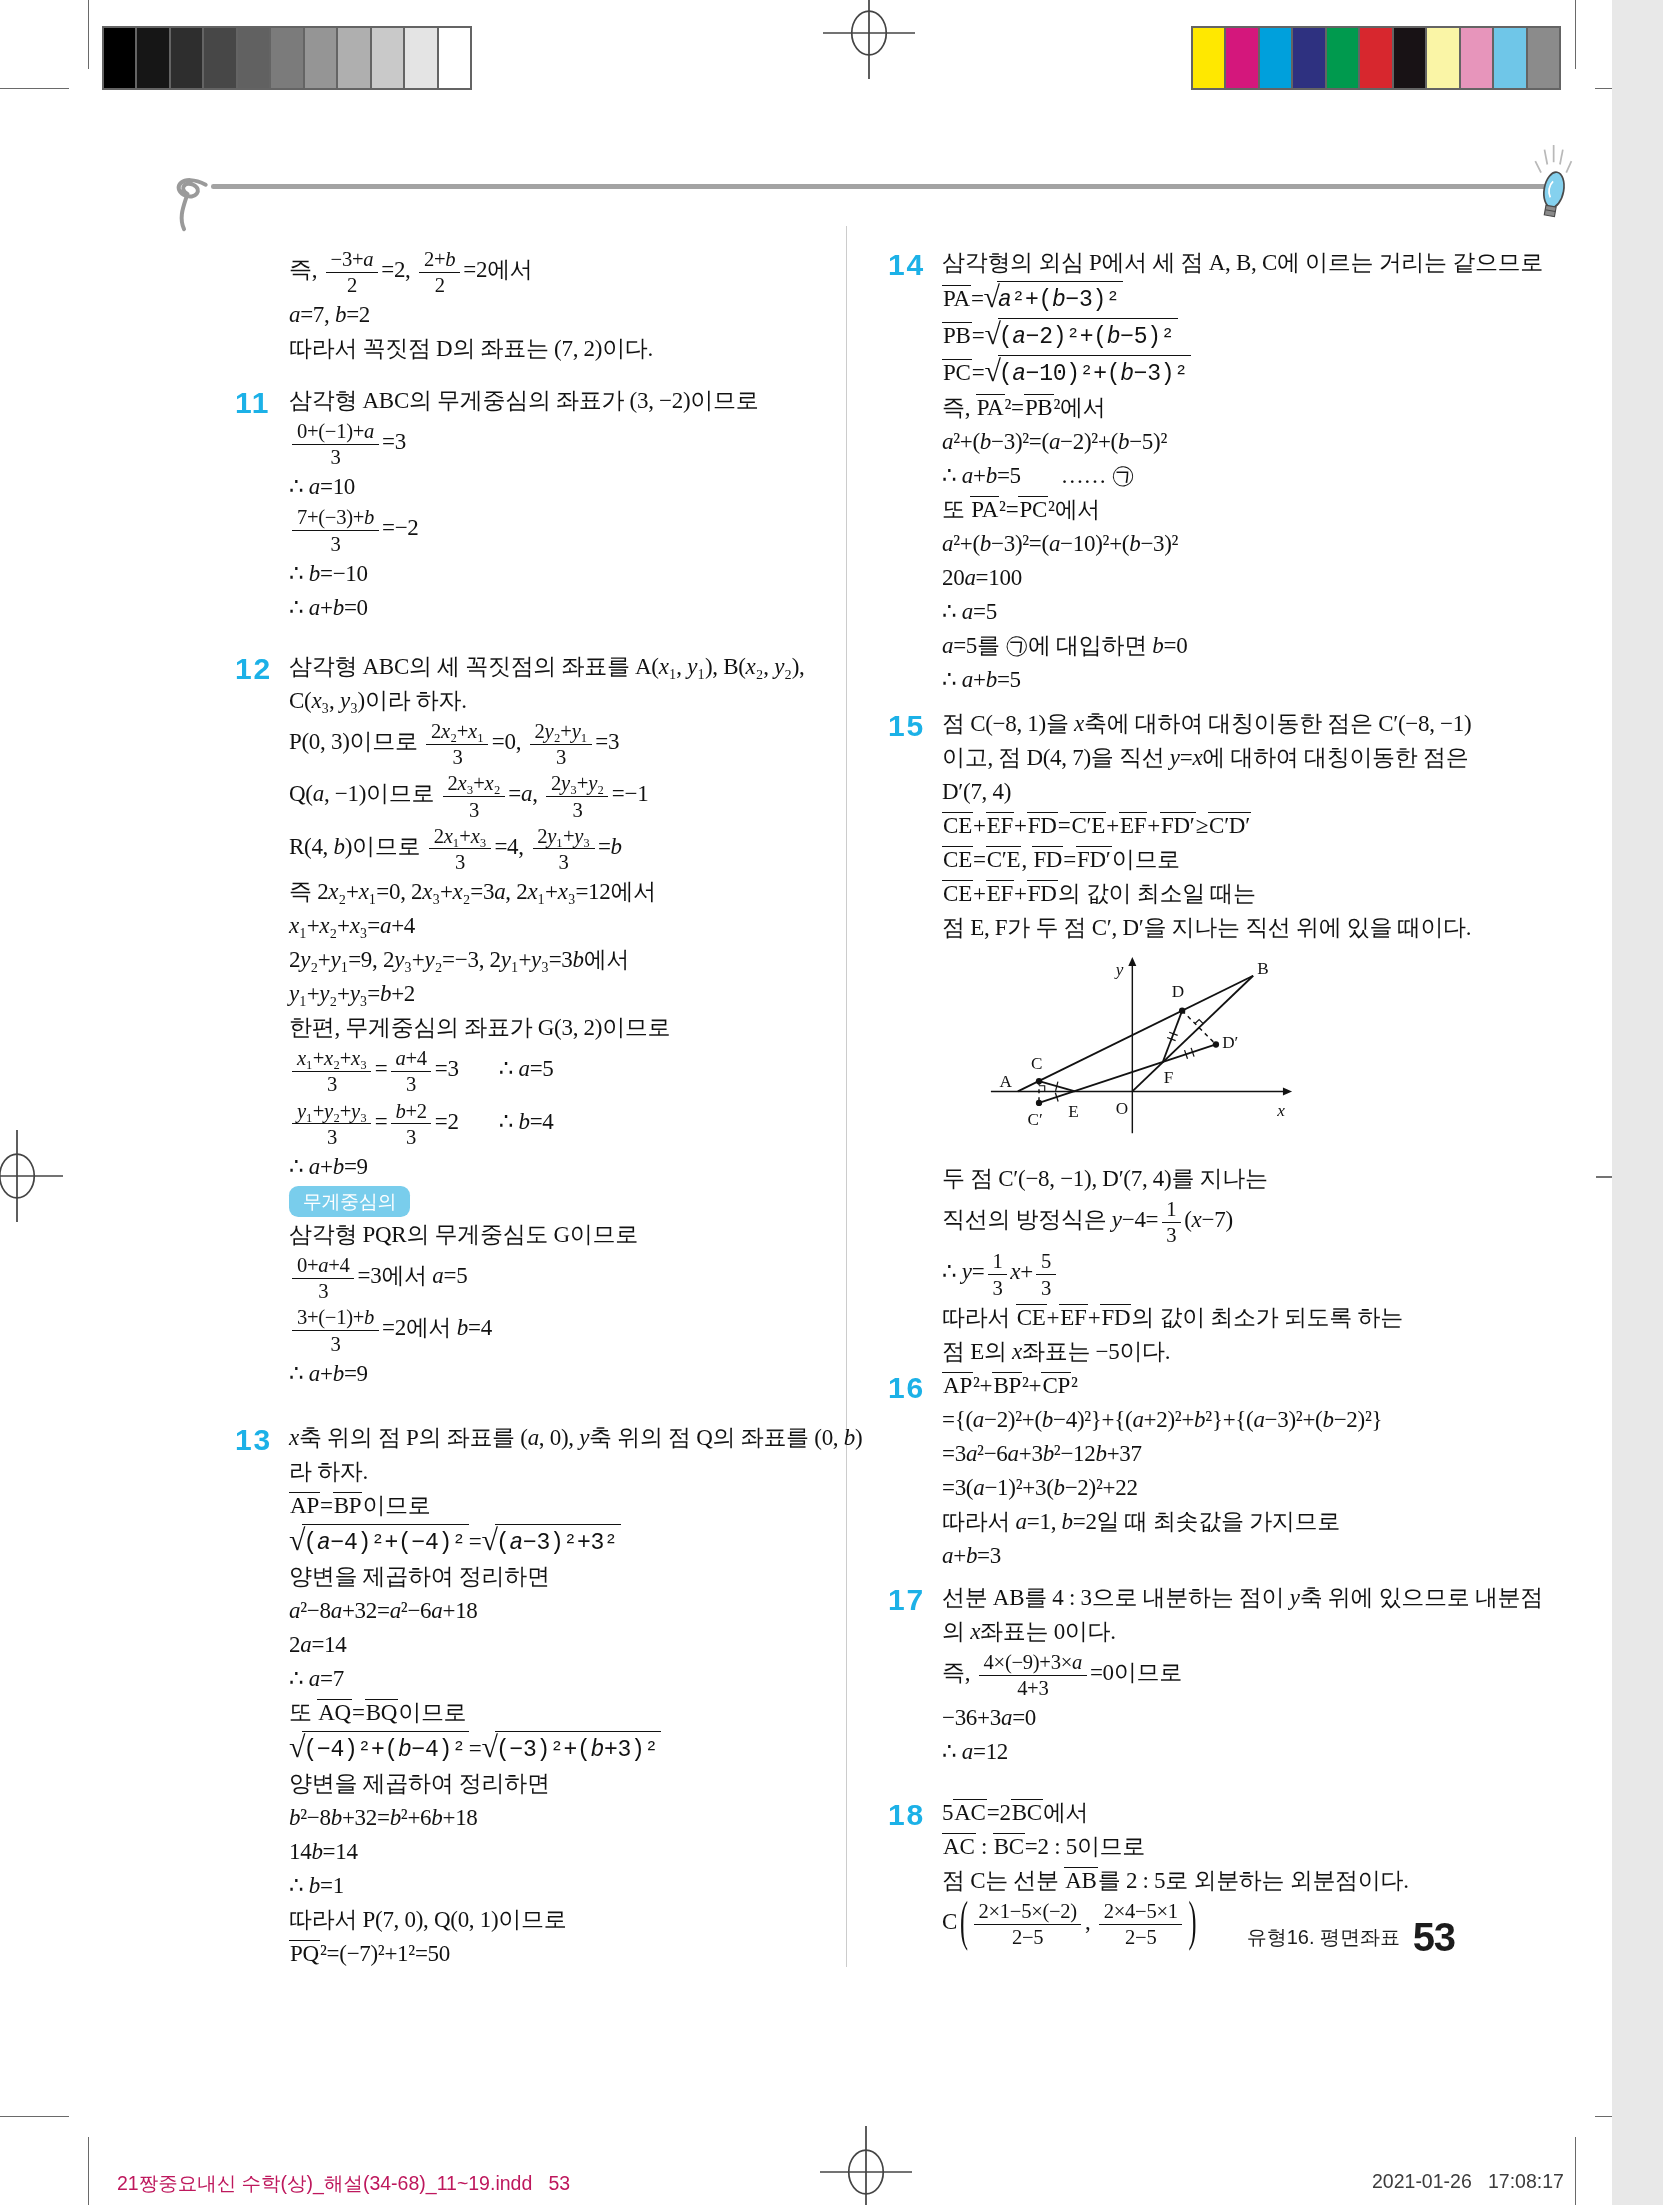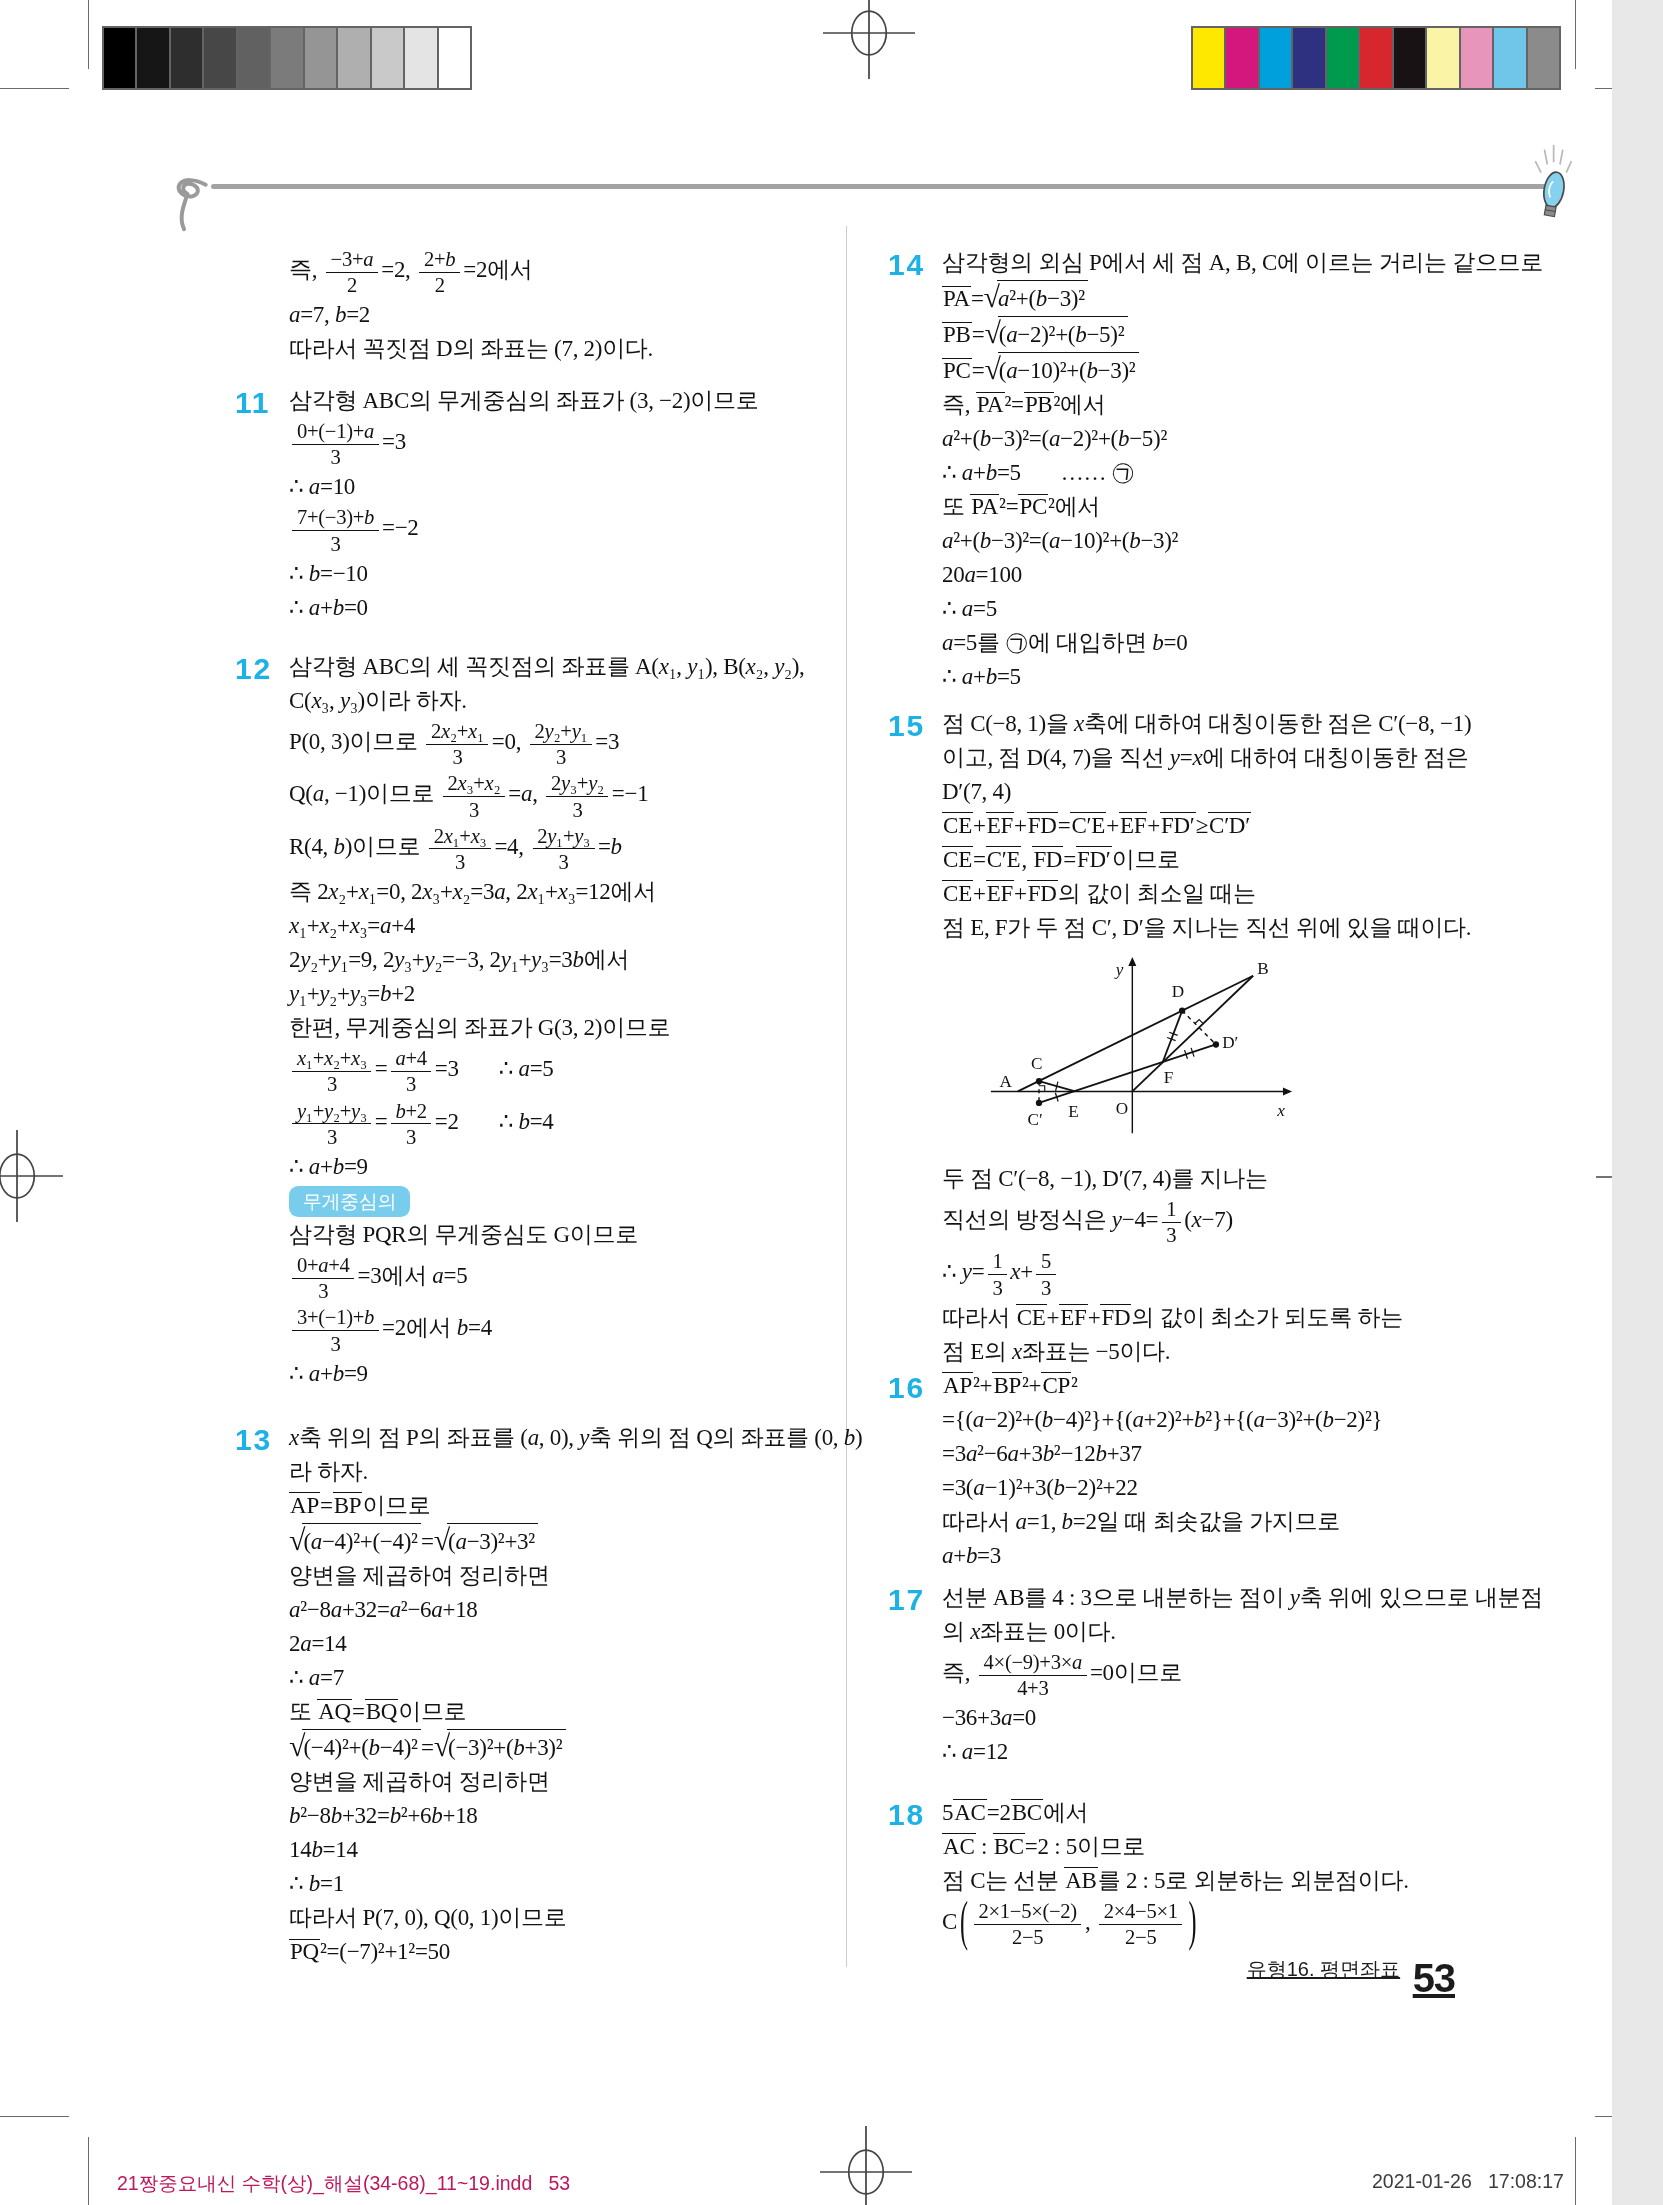--- a/index.html
+++ b/index.html
@@ -18,38 +18,38 @@
   .block{position:absolute;width:567px;}
   .pnum{position:absolute;left:-54px;top:2.3px;font-family:"Liberation Sans","DejaVu Sans",sans-serif;
         font-weight:bold;font-size:30px;color:#1cb1e7;letter-spacing:1.7px;}
   .ln{font-size:23px;line-height:34px;white-space:nowrap;letter-spacing:-0.3px;}
   .ln i{font-style:italic;}
   .frac{display:inline-flex;flex-direction:column;align-items:center;vertical-align:middle;margin:1.1px 3.4px;}
   .frac .tp{font-size:20.6px;line-height:24px;padding:0 4.6px 0.6px;border-bottom:1.7px solid #121212;}
   .frac .bt{font-size:20.6px;line-height:24px;padding-top:0.6px;}
   .sqrt{display:inline-block;white-space:nowrap;}
   .sqrt .sym{font-size:30px;vertical-align:-1.1px;}
-  .sqrt .rad{display:inline-block;border-top:1.7px solid #121212;padding:1.1px 3.4px 0 1.1px;margin-left:-2.9px;}
+  .sqrt .rad{display:inline-block;border-top:1.7px solid #121212;padding:1.1px 3.4px 0 1.1px;margin-left:-2.9px;font-family:Liberation Mono, monospace;}
   .ov{display:inline-block;border-top:1.7px solid #121212;padding:0.6px 1.1px 0;line-height:1.05;}
   .gap{display:inline-block;width:40px;}
   .bigp{display:inline-block;transform:scaleY(2.3);font-size:24px;margin:0 2.9px;}
   .badge{display:inline-block;background:#79cdec;color:#ffffff;
          font-family:"Liberation Sans","DejaVu Sans",sans-serif;font-size:19px;line-height:19px;
          padding:5.7px 13.7px;border-radius:9.2px;}
   .vdivider{position:absolute;left:846px;top:226px;width:1.1px;height:1741px;background:#cccccc;}
   .diagram-wrap{width:355px;height:209px;margin:4.6px 0 3.4px 26px;}
   .diagram-wrap svg text{font-family:"Liberation Serif","DejaVu Serif",serif;font-size:30px;fill:#121212;}
   .diagram-wrap svg text.it{font-style:italic;}
   
   .footer-file{position:absolute;left:117px;top:2170px;font-family:"Liberation Sans","DejaVu Sans",sans-serif;
                font-size:19.5px;color:#be185d;letter-spacing:0px;}
   .footer-date{position:absolute;left:1372px;top:2170px;font-family:"Liberation Sans","DejaVu Sans",sans-serif;
                font-size:19.5px;color:#3c3c3c;}
-  .tab{position:absolute;left:1180px;top:1956px;width:275px;display:flex;align-items:flex-start;justify-content:flex-end;
-       font-family:"Liberation Sans","DejaVu Sans",sans-serif;color:#1c1c1c;text-decoration:underline;}
+  .tab{position:absolute;left:1180px;top:1915px;width:275px;display:flex;align-items:center;justify-content:flex-end;
+       font-family:"Liberation Sans","DejaVu Sans",sans-serif;color:#1c1c1c;}
   .tab .tlabel{font-size:20px;}
   .tab .tnum{font-size:40px;font-weight:bold;margin-left:12.6px;letter-spacing:-1.1px;}
 </style>
 </head>
 <body>
 
 <div class="page">
 
   <div class="crop" style="left:88px;top:0;width:1.1px;height:69px;"></div>
   <div class="crop" style="left:0;top:88px;width:69px;height:1.1px;"></div>

